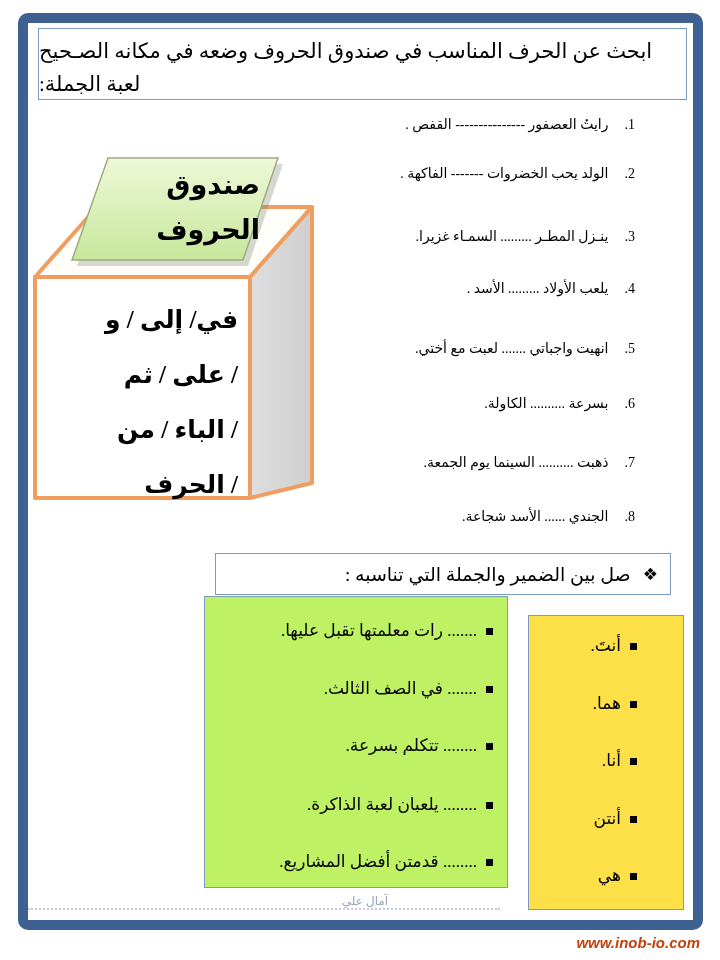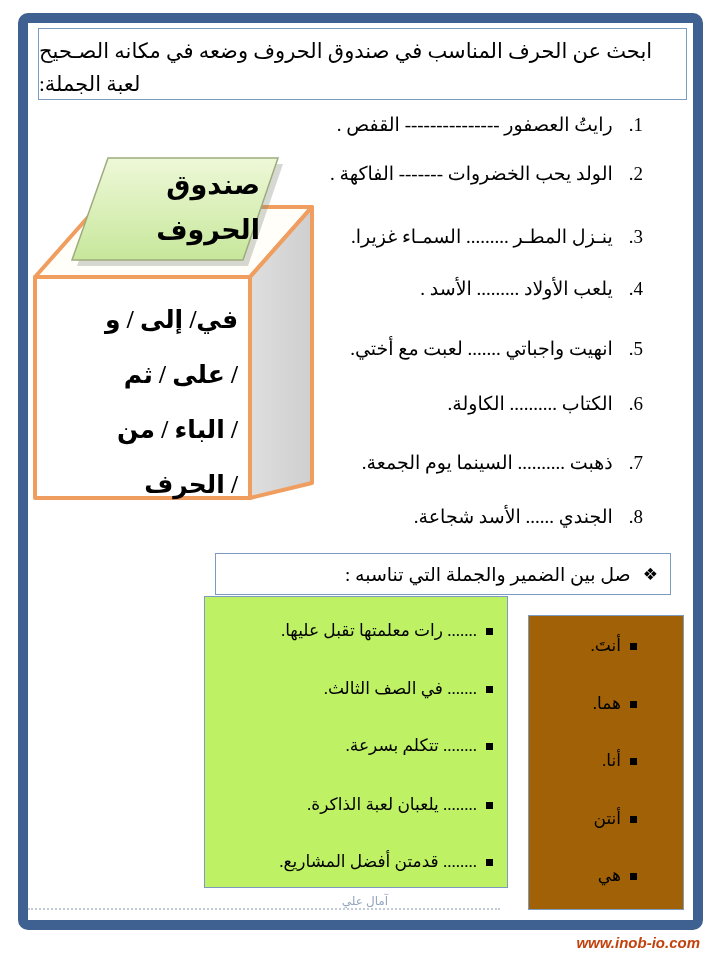--- a/index.html
+++ b/index.html
@@ -17,22 +17,22 @@
   
   .h1-box{
     left:38px;top:28px;width:647px;height:64px;
     border:1px solid #7b9cc0;background:#fff;
     direction:rtl;text-align:left;
     font-size:21px;line-height:33px;padding-top:6px;
   }
   
   .qlist{right:73px;top:0;left:0;height:0;}
   .qitem{
-    position:absolute;right:4px;white-space:nowrap;direction:rtl;
-    font-size:19px;line-height:26px;font-family:Liberation Serif, serif;
+    position:absolute;right:12px;white-space:nowrap;direction:rtl;
+    font-size:14px;line-height:26px;
   }
   .qnum{margin-left:16px;}
   
   .cube-svg{left:25px;top:145px;}
   .cube-label-text{
     left:100px;top:163px;width:160px;direction:rtl;
     font-weight:bold;font-size:27px;line-height:45px;
   }
   .cube-letters{
     left:40px;top:292px;width:198px;direction:rtl;text-align:right;
@@ -47,21 +47,21 @@
     font-size:19px;
   }
   .diamond{font-size:17px;margin-left:12px;}
   
   .sent-box{
     left:204px;top:596px;width:302px;height:290px;
     border:1px solid #7b9cc0;background:#bef264;
   }
   .pron-box{
     left:528px;top:615px;width:154px;height:293px;
-    border:1px solid #7b9cc0;background:#a16207;
+    border:1px solid #7b9cc0;background:#fde047;
   }
   .m-item{
     position:absolute;right:0;left:0;direction:rtl;white-space:nowrap;
     font-size:17px;line-height:24px;
   }
   .sent-box .m-item{padding-right:14px;}
   .pron-box .m-item{padding-right:46px;}
   .sq{display:inline-block;width:7px;height:7px;background:#000;margin-left:9px;vertical-align:1px;}
   
   .dotline{left:28px;top:908px;width:472px;border-top:2px dotted #c3cbd6;height:0;}
@@ -83,21 +83,21 @@
   <div>ابحث عن الحرف المناسب في صندوق الحروف وضعه في مكانه الصـحيح</div>
   <div>لعبة الجملة:</div>
 </div>
 
 <div class="abs qlist">
   <div class="qitem" style="top:112px"><span class="qnum">1.</span><span>رايتُ العصفور --------------- القفص .</span></div>
   <div class="qitem" style="top:161px"><span class="qnum">2.</span><span>الولد يحب الخضروات ------- الفاكهة .</span></div>
   <div class="qitem" style="top:224px"><span class="qnum">3.</span><span>ينـزل المطـر ......... السمـاء غزيرا.</span></div>
   <div class="qitem" style="top:276px"><span class="qnum">4.</span><span>يلعب الأولاد ......... الأسد .</span></div>
   <div class="qitem" style="top:336px"><span class="qnum">5.</span><span>انهيت واجباتي ....... لعبت مع أختي.</span></div>
-  <div class="qitem" style="top:391px"><span class="qnum">6.</span><span>الكتاب .......... الكاولة.</span></div>
+  <div class="qitem" style="top:391px"><span class="qnum">6.</span><span>بسرعة .......... الكاولة.</span></div>
   <div class="qitem" style="top:450px"><span class="qnum">7.</span><span>ذهبت .......... السينما يوم الجمعة.</span></div>
   <div class="qitem" style="top:504px"><span class="qnum">8.</span><span>الجندي ...... الأسد شجاعة.</span></div>
 </div>
 
 <svg class="abs cube-svg" width="300" height="370" viewBox="0 0 300 370">
   <defs>
     <linearGradient id="greenGrad" x1="0" y1="0" x2="0" y2="1">
       <stop offset="0" stop-color="#eef8d8"></stop>
       <stop offset="1" stop-color="#c7e79b"></stop>
     </linearGradient>

